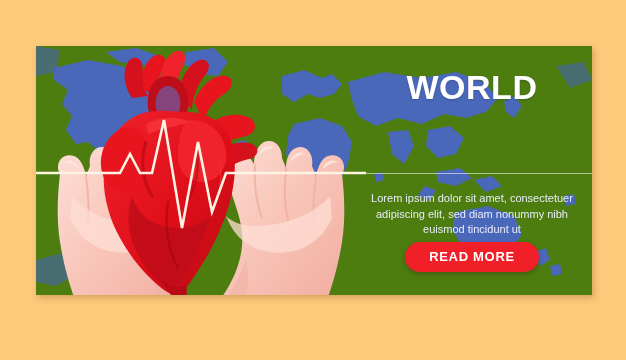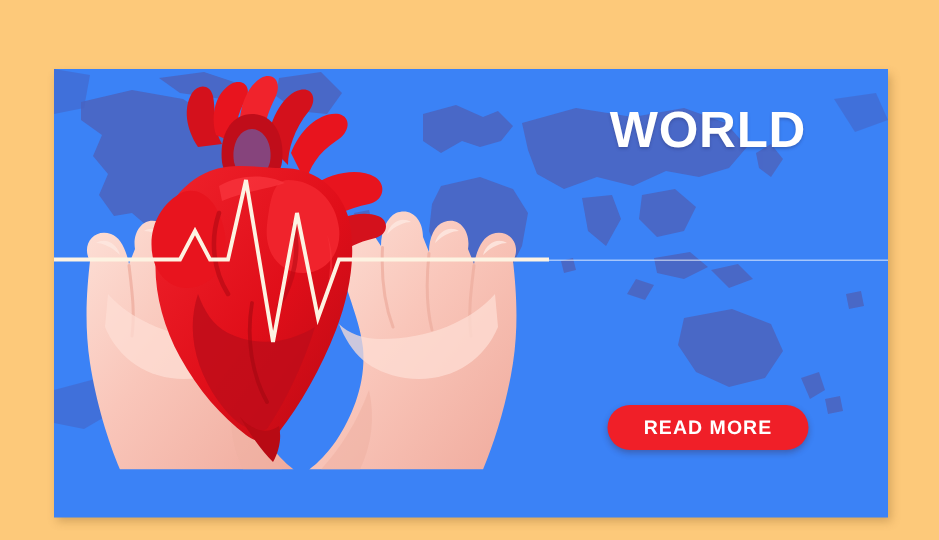--- a/index.html
+++ b/index.html
@@ -18,23 +18,23 @@
     width: 626px;
     height: 360px;
     background: #fdc97a;
   }
   
   #banner {
     position: absolute;
     left: 36px;
     top: 46px;
     width: 556px;
-    height: 299px;
+    height: 249px;
     overflow: hidden;
-    background: #3b82f6;
+    background: #4d7c0f;
     box-shadow: 2px 3px 6px rgba(120, 80, 30, 0.30);
   }
   #map-layer {
     position: absolute;
     left: 0;
     top: 0;
     width: 556px;
     height: 267px;
   }
   
@@ -90,21 +90,20 @@
     line-height: 15.5px;
     font-family: "Liberation Sans", sans-serif;
   }
   #cta-wrap {
     position: absolute;
     left: 0;
     top: 196px;
     width: 240px;
     display: flex;
     justify-content: center;
-    margin-top: 28px;
   }
   #cta-button {
     display: inline-block;
     background: #f01f28;
     color: #ffffff;
     font-size: 13px;
     font-weight: bold;
     letter-spacing: 0.7px;
     padding: 7px 24px 8px 24px;
     border: none;
@@ -293,20 +292,21 @@
                  L162 96 L176 166 L190 127 L206 127 L330 127" stroke="#fdf3e2" stroke-width="2.6" fill="none" stroke-linejoin="miter" stroke-linecap="butt"></path>
       </g>
     </svg>
 
     <div id="text-col">
 
       <div id="title">
         <span class="line">WORLD</span>
       </div>
 
+      <p id="body-text">Lorem ipsum dolor sit amet, consectetuer adipiscing elit, sed diam nonummy nibh euismod tincidunt ut</p>
 
       <div id="cta-wrap">
         <button id="cta-button">READ MORE</button>
       </div>
 
     </div>
   </div>
 </div>
 
 </body></html>

